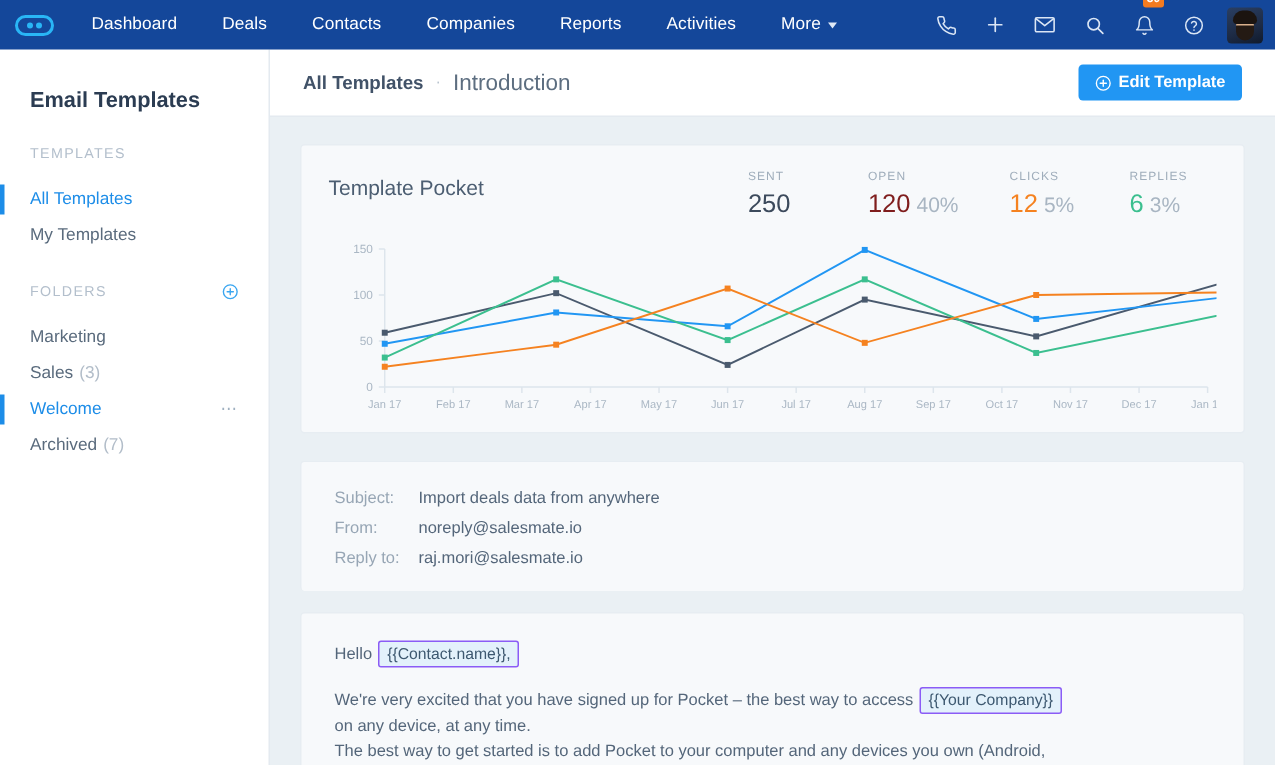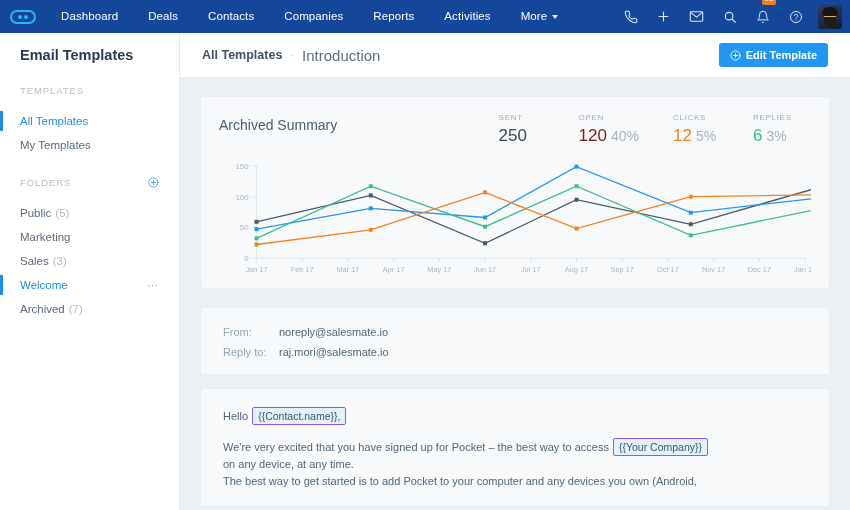--- a/index.html
+++ b/index.html
@@ -48,21 +48,21 @@
   .avatar .face { position: absolute; left: 6px; top: 5px; width: 12px; height: 14px; border-radius: 50% 50% 45% 45%; background: #d9b08c; }
   .avatar .hair { position: absolute; left: 4px; top: 2px; width: 16px; height: 9px; border-radius: 8px 8px 3px 3px; background: #1b1410; }
   .avatar .beard { position: absolute; left: 6px; top: 12px; width: 12px; height: 10px; border-radius: 0 0 7px 7px; background: #241a14; }
 
   
   .body-wrap { flex: 1 1 auto; display: flex; min-height: 0; }
 
   
   .sidebar {
     width: 180px; flex: 0 0 180px; background: #ffffff;
-    border-right: 1px solid #e4eaf0; padding-top: 14px; position: relative;
+    border-right: 1px solid #e4eaf0; padding-top: 26px; position: relative;
   }
   .sb-title { font-size: 14.5px; color: #2b3c52; font-weight: bold; padding: 0 20px; margin-bottom: 22px; }
   .sb-section {
     font-size: 9.5px; letter-spacing: .9px; color: #b3bfcc; padding: 0 20px;
     margin-bottom: 13px; display: flex; align-items: center; justify-content: space-between;
   }
   .sb-add { color: #3aa6f0; display: flex; cursor: pointer; }
   .sb-item {
     font-size: 11.5px; color: #5a6b7d; padding: 6px 20px; cursor: pointer;
     position: relative; display: flex; align-items: center;
@@ -212,24 +212,20 @@
 
       <div class="sb-section">
         <span>FOLDERS</span>
         <span class="sb-add">
           <svg width="11" height="11" viewBox="0 0 24 24" fill="none" stroke="currentColor" stroke-width="2" stroke-linecap="round">
               <circle cx="12" cy="12" r="10"></circle>
               <line x1="12" y1="7.5" x2="12" y2="16.5"></line>
               <line x1="7.5" y1="12" x2="16.5" y2="12"></line>
             </svg>
         </span>
-      </div>
-      <div class="sb-item">
-        <span>Public</span>
-        <span class="sb-count">(5)</span>
       </div>
       <div class="sb-item">
         <span>Marketing</span>
       </div>
       <div class="sb-item">
         <span>Sales</span>
         <span class="sb-count">(3)</span>
       </div>
       <div class="sb-item active">
         <span>Welcome</span>
@@ -254,21 +250,21 @@
               <line x1="7.5" y1="12" x2="16.5" y2="12"></line>
             </svg>
           <span>Edit Template</span>
         </button>
       </div>
 
       <div class="scroll-area">
 
         <div class="card card-summary">
           <div class="summary-top">
-            <div class="summary-title">Archived Summary</div>
+            <div class="summary-title">Template Pocket</div>
             <div class="stats">
               <div class="stat">
                 <div class="stat-label">SENT</div>
                 <div class="stat-row">
                   <span class="stat-val" style="color:#3c4a5c">250</span>
                   <span class="stat-pct"></span>
                 </div>
               </div>
               <div class="stat">
                 <div class="stat-label">OPEN</div>
@@ -361,20 +357,24 @@
                   <rect x="360.33333333333337" y="66.56" width="4" height="4" fill="#f58220"></rect>
                   <rect x="476.1666666666667" y="34.66666666666667" width="4" height="4" fill="#f58220"></rect>
                   <rect x="605.9000000000001" y="32.82666666666667" width="4" height="4" fill="#f58220"></rect>
                 </g>
             </svg>
           </div>
         </div>
 
         <div class="card card-meta">
           <div class="meta-row">
+            <span class="meta-k">Subject:</span>
+            <span class="meta-v">Import deals data from anywhere</span>
+          </div>
+          <div class="meta-row">
             <span class="meta-k">From:</span>
             <span class="meta-v">noreply@salesmate.io</span>
           </div>
           <div class="meta-row">
             <span class="meta-k">Reply to:</span>
             <span class="meta-v">raj.mori@salesmate.io</span>
           </div>
         </div>
 
         <div class="card card-body">

